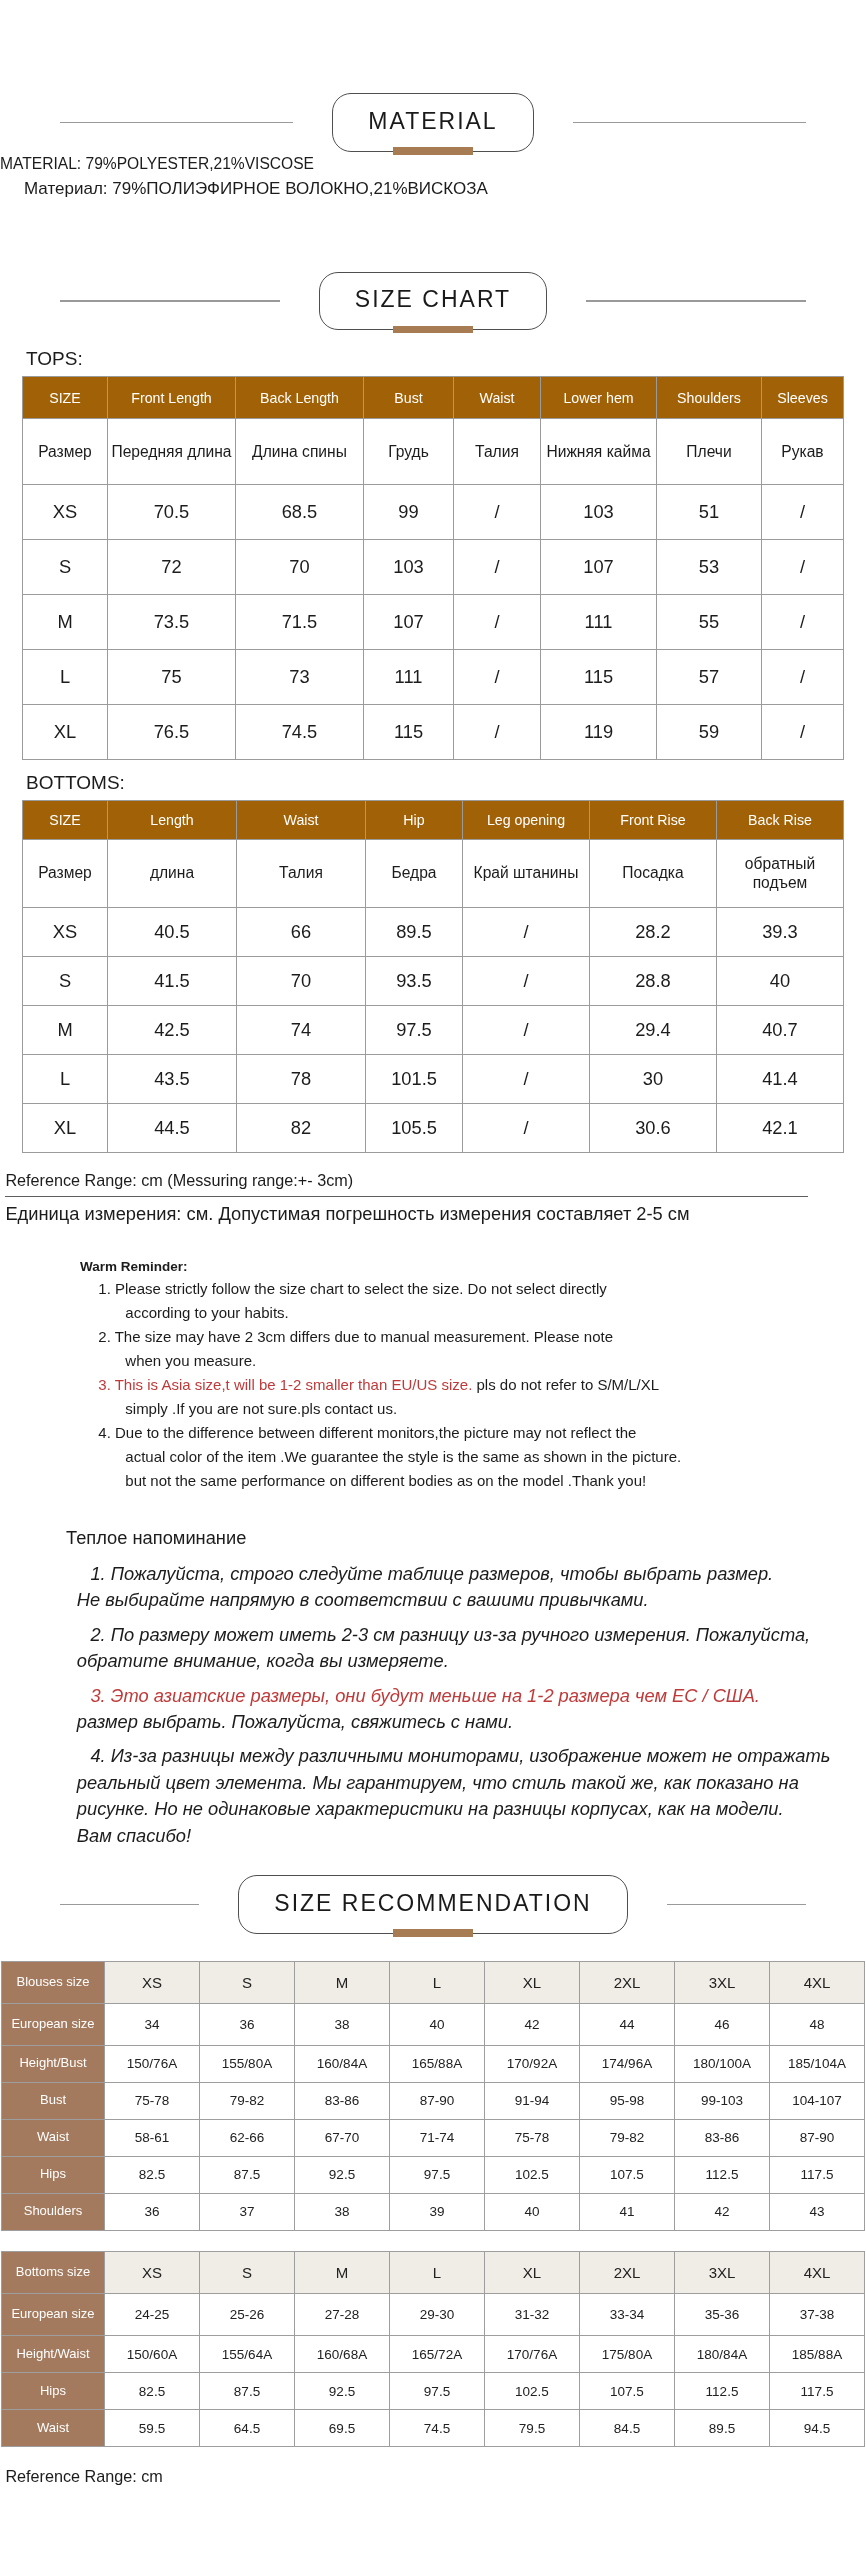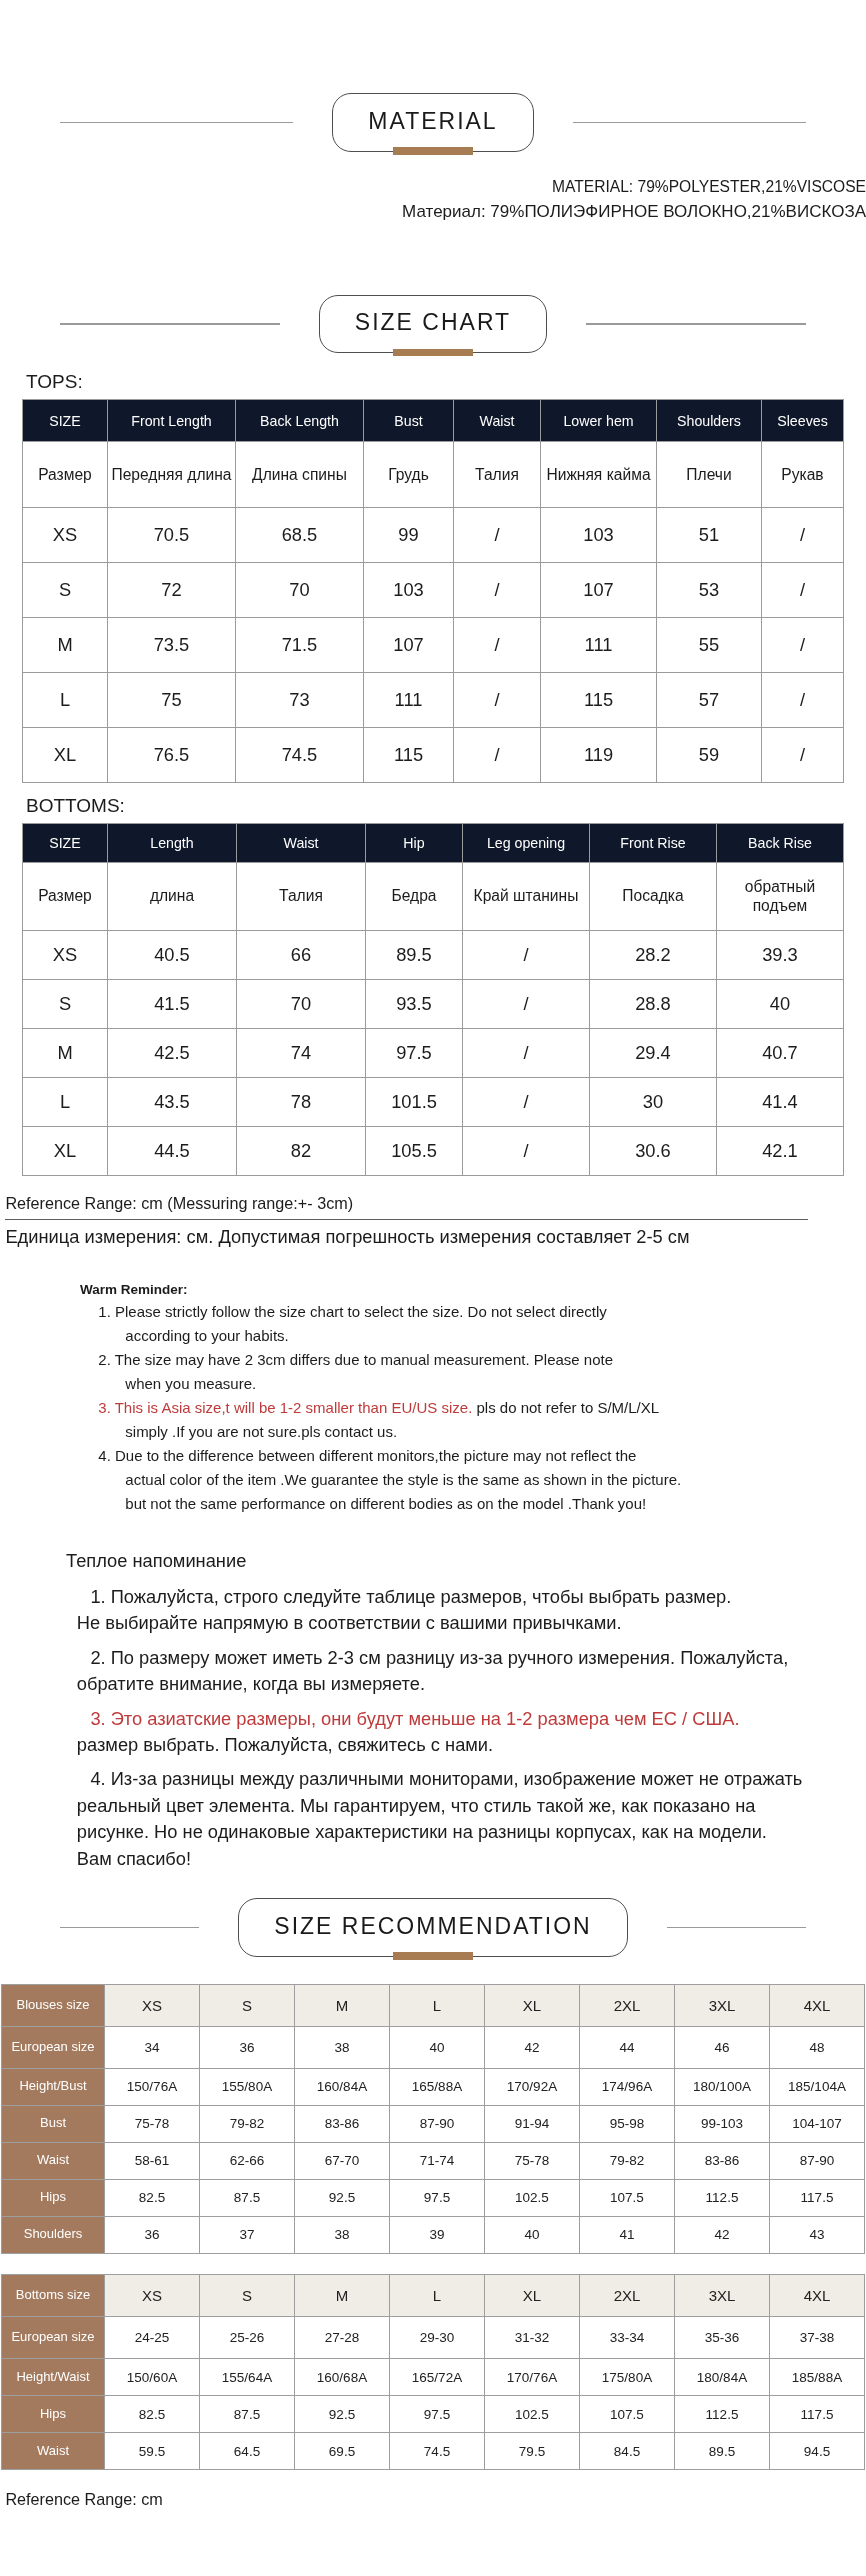--- a/index.html
+++ b/index.html
@@ -10,33 +10,33 @@
   
   .sec-header { display:flex; align-items:center; gap:39px; padding:0 60px; }
   .sec-line { flex:1; height:1.4px; background:#9a9a9a; }
   .pill { position:relative; border:1.4px solid #4f4f4f; border-radius:19px;
           padding:13.5px 35px 16.2px; font-size:23px; letter-spacing:2px; color:#1a1a1a;
           background:#fff; white-space:nowrap; }
   .pill-bar { position:absolute; left:50%; bottom:-4.1px; transform:translateX(-50%);
               width:80px; height:7.4px; background:#a87c52; }
 
   
-  .material-lines { text-align:right; margin-top:23px; }
+  .material-lines { text-align:left; }
   .material-en { font-size:15.6px; line-height:23px; }
   .material-ru { font-size:17px; line-height:27px;padding-left:24px; }
 
   
   .sec-header.size-chart { margin-top:70px; }
   .group-label { font-size:19px; line-height:24.4px; margin:16.2px 0 0 26px; }
   .group-label.bottoms { margin-top:10.8px; }
 
   table.size-table { border-collapse:collapse; table-layout:fixed; width:820px;
                      margin:5.4px auto 0; text-align:center; border:1.4px solid #767676; }
   table.size-table td { border:0.7px solid #9b9b9b; padding:1.4px; }
-  table.size-table tr.row-head td { background:#0f172a; color:#ffffff; font-size:14.2px; height:42px; }
+  table.size-table tr.row-head td { background:#a16207; color:#ffffff; font-size:14.2px; height:42px; }
   table.size-table tr.row-subhead td { font-size:15.6px; height:66px; line-height:1.25; }
   table.size-table tr.row-body td { font-size:18.3px; border-top-width:1.4px; }
   table.tops tr.row-body td { height:55px; }
   table.bottoms tr.row-head td { height:39px; }
   table.bottoms tr.row-subhead td { height:68px; }
   table.bottoms tr.row-body td { height:49px; }
   table.bottoms { margin-top:4.1px; }
 
   
   .ref-en { font-size:16.2px; line-height:21.7px; margin:17.6px 0 0 5.4px; }
@@ -49,21 +49,21 @@
   .warm-en .item { margin-left:18.3px; }
   .warm-en .ln { font-size:15px; line-height:24px; }
   .warm-en .cont { padding-left:27px; }
   .red { color:#bf3a3a; }
 
   
   .warm-ru { margin:31px 0 0 66px; width:778px; }
   .warm-ru-title { font-size:18.3px; line-height:28.4px; }
   .warm-ru .item { margin-top:8.1px; }
   .warm-ru .first { margin-left:24.4px; }
-  .warm-ru .ln { font-size:18.3px; line-height:26.4px; margin-left:10.8px; }
+  .warm-ru .ln { font-size:18.3px; line-height:26.4px; margin-left:10.8px;font-style:italic; }
   .warm-ru .ln.first { margin-left:24.4px; }
 
   
   .sec-header.size-rec { margin-top:26px; }
   table.rec-table { border-collapse:collapse; table-layout:fixed; width:861px;
                     margin:27px auto 0; text-align:center; border:1.4px solid #6f6f6f; }
   table.rec-table td { border:0.7px solid #9e9e9e; font-size:13.5px; height:37px; color:#222; padding:1.4px; }
   table.rec-table td:first-child { background:#a37a5e; color:#ffffff; font-size:13px; line-height:1.15; }
   table.rec-table tr.row-shade td:not(:first-child) { background:#f0ece6; font-size:15px; }
   table.rec-table tr:nth-child(1) td, table.rec-table tr:nth-child(2) td { height:42px; }

